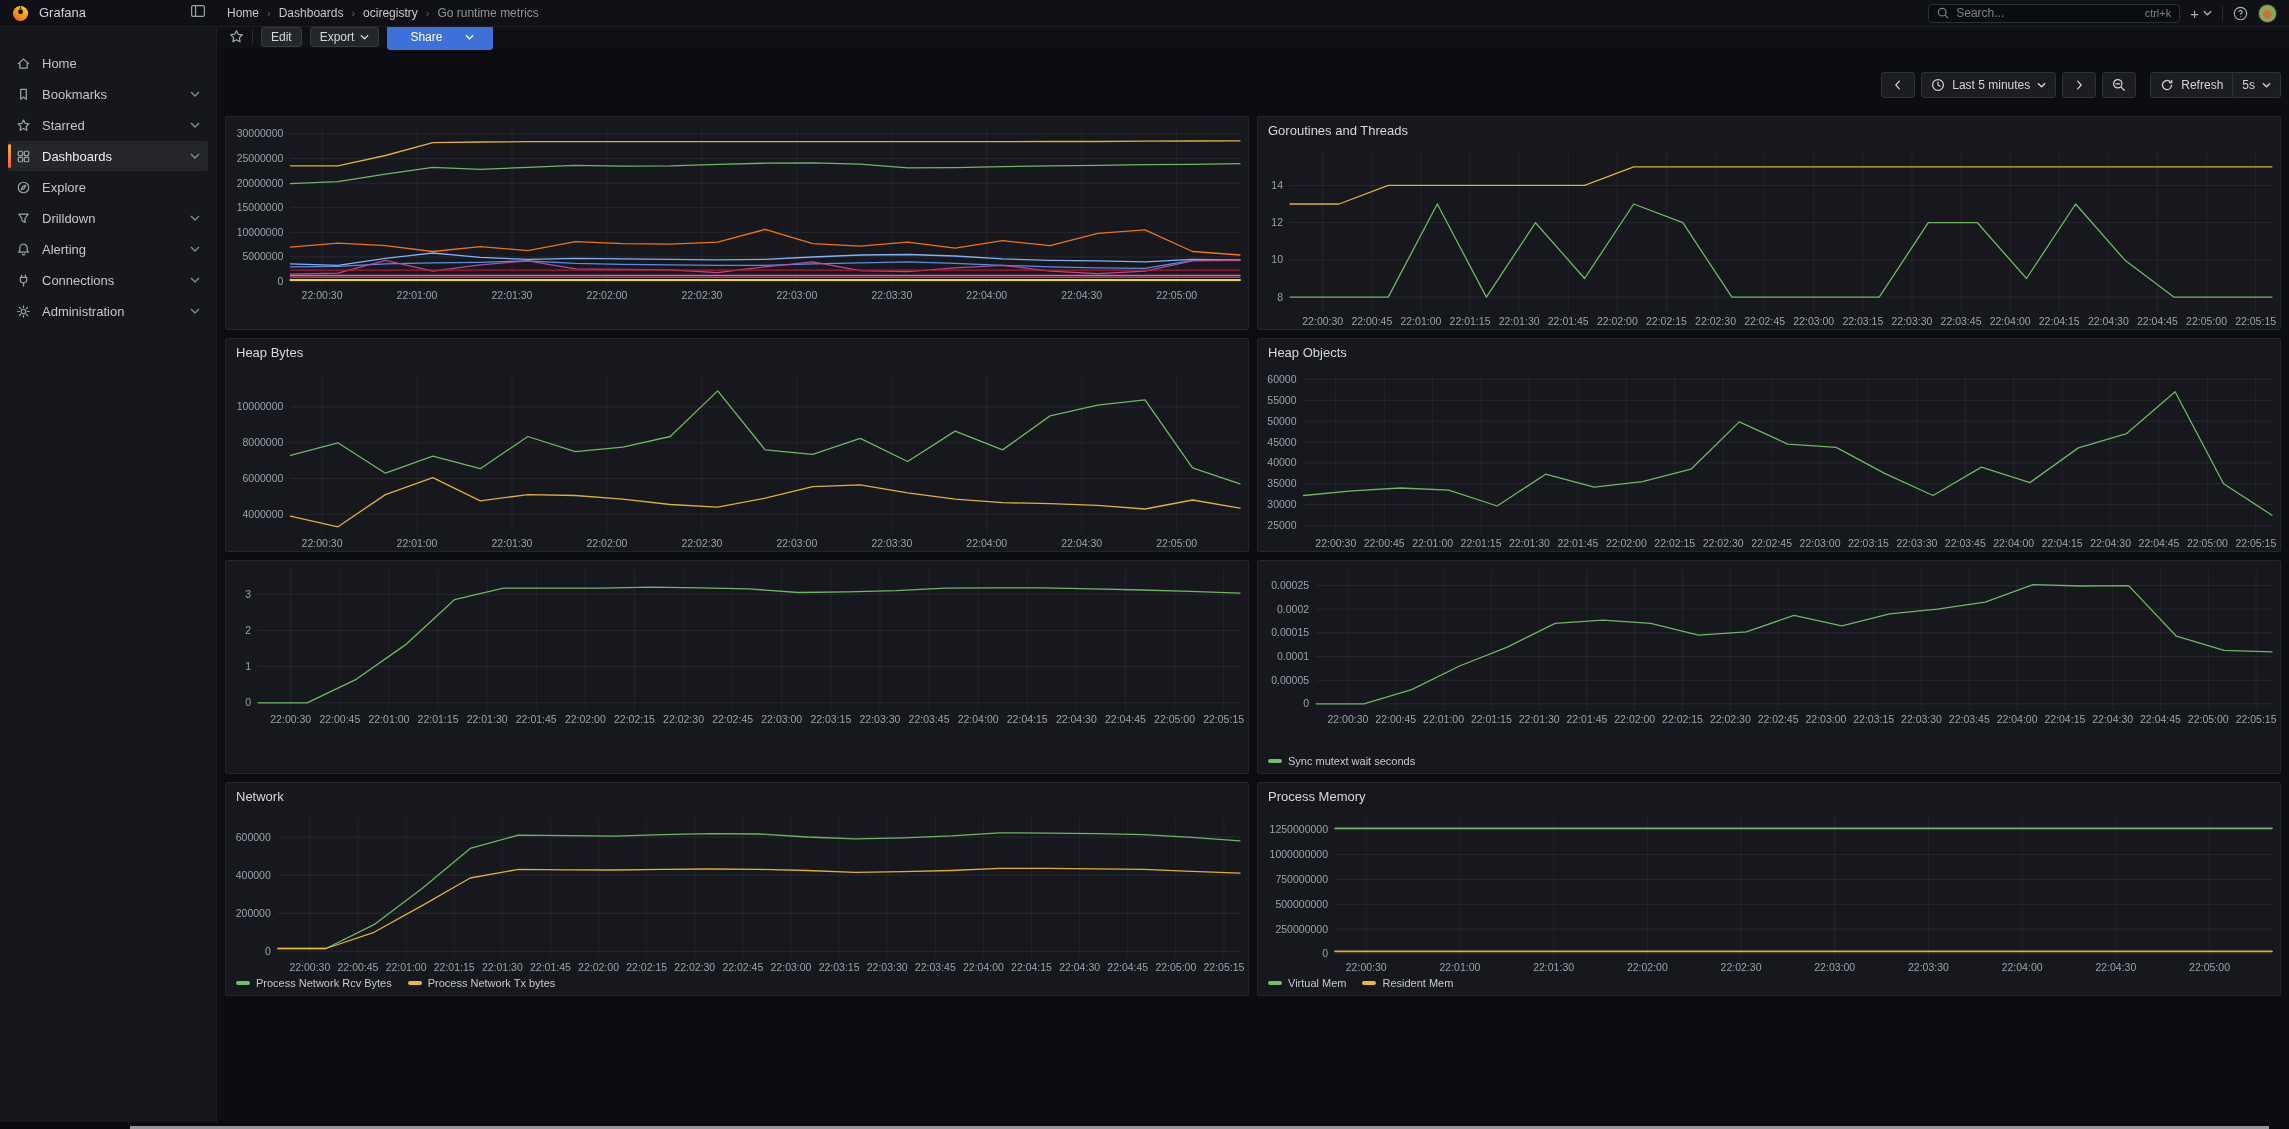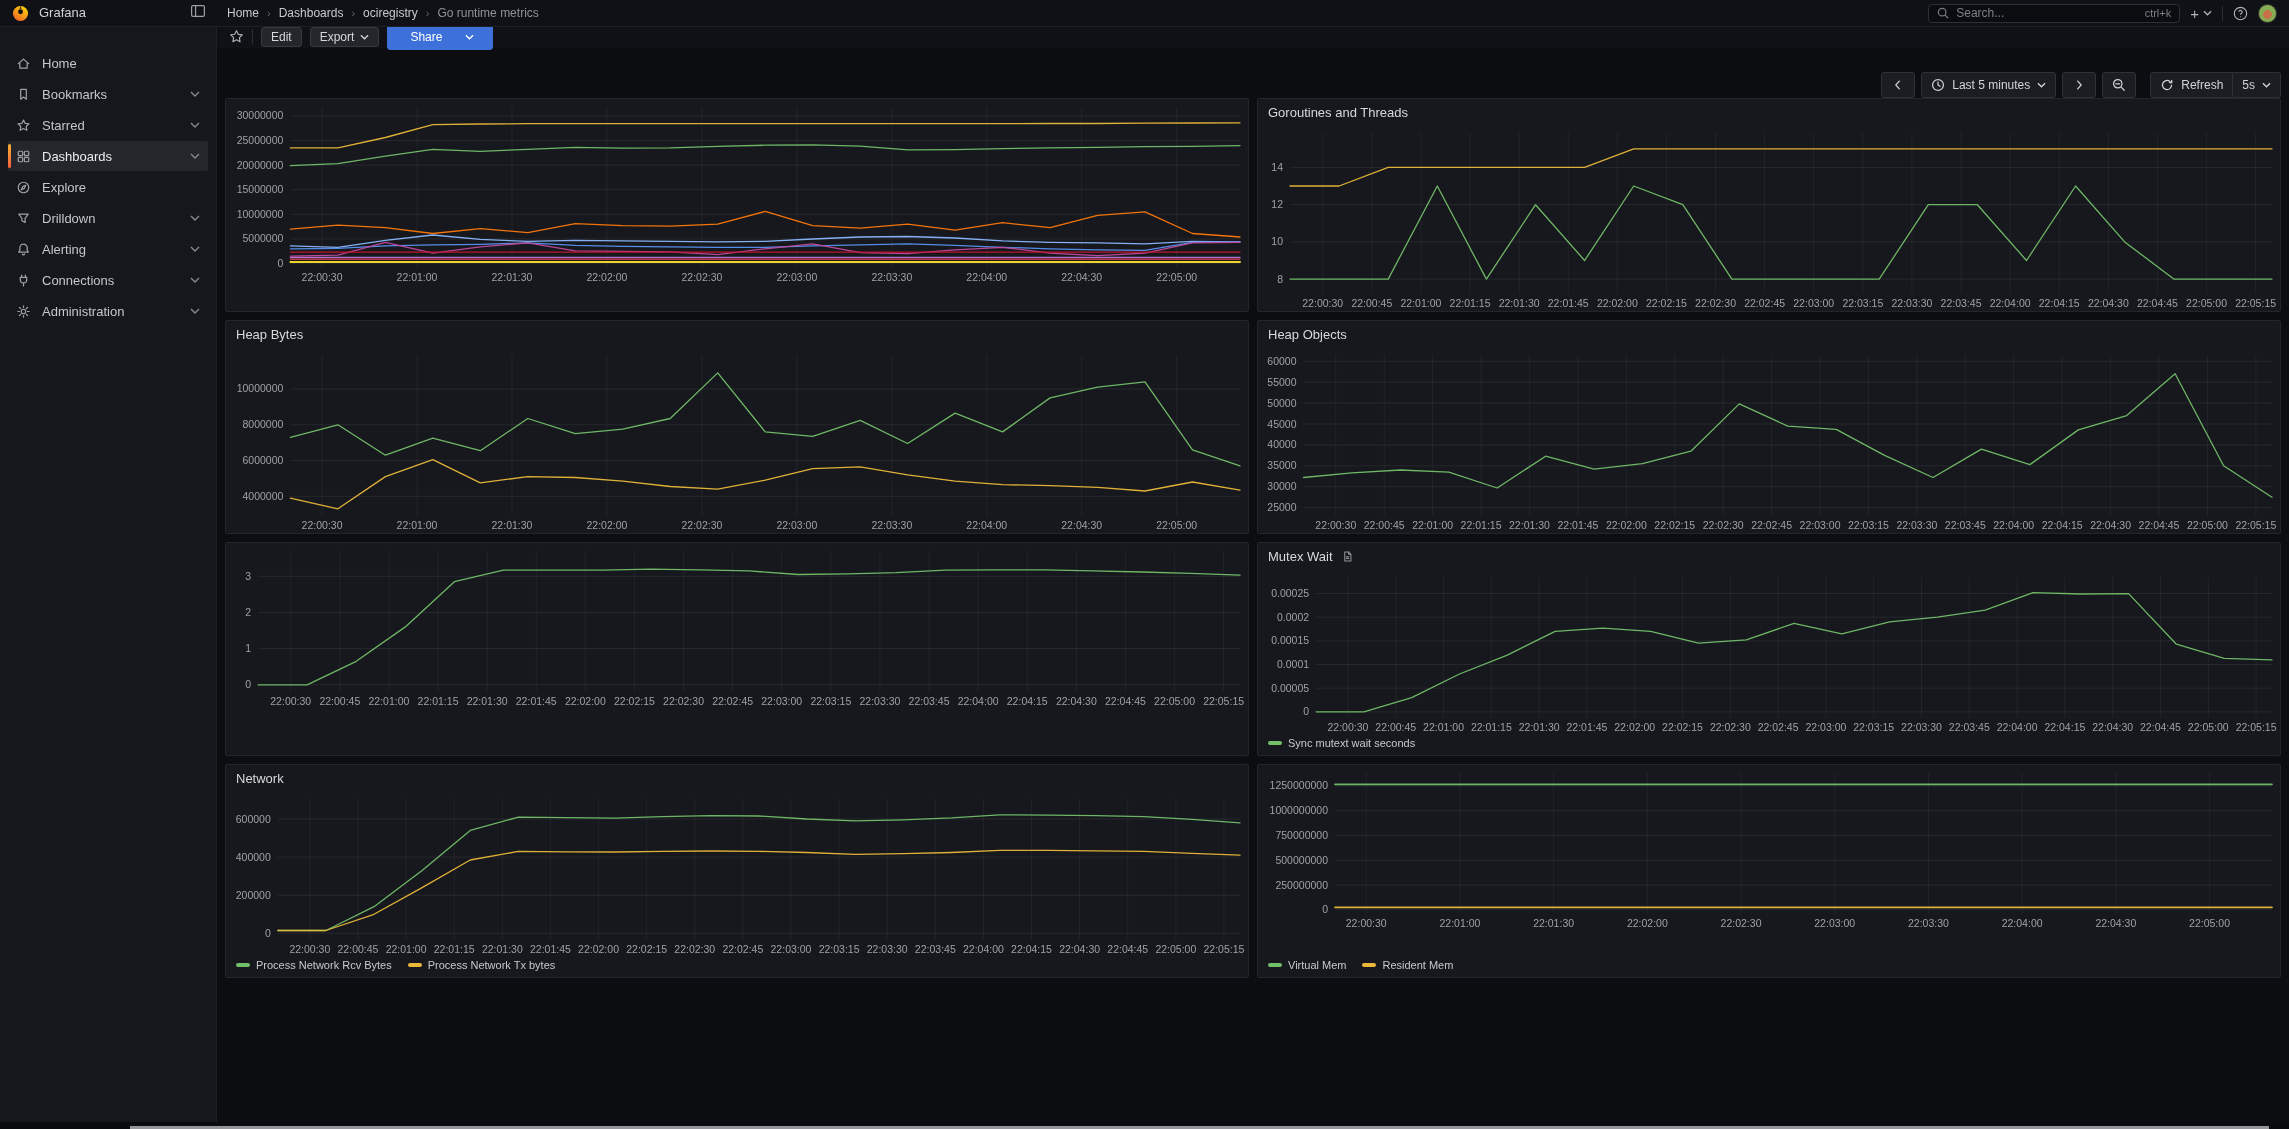--- a/index.html
+++ b/index.html
@@ -77,21 +77,21 @@
     height: 20px; display: flex; align-items: center; gap: 6px;
     background: #24262c; border: 1px solid #36393f; border-radius: 3px;
     color: #d6d7da; font-size: 12px; padding: 0 9px; cursor: pointer;
     font-family: inherit;
   }
   .btn-primary { background: #3d71d9; border-color: #3d71d9; color: #fff; padding: 12px; overflow: hidden; }
   .btn-primary .seg { padding: 0 10px; display: flex; align-items: center; height: 100%; }
   .btn-primary .seg.chev { border-left: 1px solid rgba(255,255,255,.3); padding: 0 6px; }
   .chev-svg { width: 9px; height: 6px; fill: none; stroke: currentColor; stroke-width: 1.4; }
   
-  .timebar { display: flex; justify-content: flex-end; align-items: center; margin: 24px 8px 0; }
+  .timebar { display: flex; justify-content: flex-end; align-items: center; margin: 24px 8px 18px; }
   .tbtn {
     height: 26px; display: flex; align-items: center; gap: 7px;
     background: #1b1d23; border: 1px solid #2e3138; border-radius: 3px;
     color: #d3d4d8; font-size: 12px; padding: 0 9px; cursor: pointer;
     font-family: inherit;
   }
   .tb-ic { width: 14px; height: 14px; fill: none; stroke: currentColor; stroke-width: 1.4; stroke-linecap: round; }
   .tgroup { display: flex; }
   .tgroup .tbtn { border-radius: 0; border-left-width: 0; }
   .tgroup .tbtn:first-child { border-radius: 3px 0 0 3px; border-left-width: 1px; }
@@ -640,29 +640,20 @@
               <text x="25" y="109.11538461538461" text-anchor="end" fill="#9da1a8" font-size="10.5" font-family="&quot;Liberation Sans&quot;, sans-serif">1</text>
               <line x1="32" y1="69.46153846153847" x2="1014" y2="69.46153846153847" stroke="rgba(255,255,255,0.07)" stroke-width="1"></line>
               <text x="25" y="72.96153846153847" text-anchor="end" fill="#9da1a8" font-size="10.5" font-family="&quot;Liberation Sans&quot;, sans-serif">2</text>
               <line x1="32" y1="33.30769230769231" x2="1014" y2="33.30769230769231" stroke="rgba(255,255,255,0.07)" stroke-width="1"></line>
               <text x="25" y="36.80769230769231" text-anchor="end" fill="#9da1a8" font-size="10.5" font-family="&quot;Liberation Sans&quot;, sans-serif">3</text>
               <polyline points="32.0,141.8 81.1,141.8 130.2,118.3 179.3,83.9 228.4,38.7 277.5,27.2 326.6,27.2 375.7,27.2 424.8,26.1 473.9,26.8 523.0,27.9 572.1,31.5 621.2,30.8 670.3,29.7 719.4,27.2 768.5,26.8 817.6,26.8 866.7,27.9 915.8,29.0 964.9,30.4 1014.0,32.2" fill="none" stroke="#73BF69" stroke-width="1.3" stroke-linejoin="round" stroke-linecap="round" opacity="0.95"></polyline>
             </svg>
           </div>
         </section>
         <section class="panel">
-          <header class="panel-header">
-            <span class="panel-title">Mutex Wait</span>
-            <span class="ph-icon">
-              <svg viewBox="0 0 16 16">
-                <path d="M4.6 2.4h4.7l2.9 2.9v8.3H4.6z"></path>
-                <path d="M9.3 2.4v2.9h2.9M6.4 8.2h3.2M6.4 10.3h3.2"></path>
-              </svg>
-            </span>
-          </header>
           <div class="panel-body">
             <svg width="1022" height="166" viewBox="0 0 1022 166">
               <line x1="89.96333333333334" y1="8" x2="89.96333333333334" y2="149" stroke="rgba(255,255,255,0.05)" stroke-width="1"></line>
               <text x="89.96333333333334" y="162" text-anchor="middle" fill="#9da1a8" font-size="10.5" font-family="&quot;Liberation Sans&quot;, sans-serif">22:00:30</text>
               <line x1="137.75833333333333" y1="8" x2="137.75833333333333" y2="149" stroke="rgba(255,255,255,0.05)" stroke-width="1"></line>
               <text x="137.75833333333333" y="162" text-anchor="middle" fill="#9da1a8" font-size="10.5" font-family="&quot;Liberation Sans&quot;, sans-serif">22:00:45</text>
               <line x1="185.55333333333334" y1="8" x2="185.55333333333334" y2="149" stroke="rgba(255,255,255,0.05)" stroke-width="1"></line>
               <text x="185.55333333333334" y="162" text-anchor="middle" fill="#9da1a8" font-size="10.5" font-family="&quot;Liberation Sans&quot;, sans-serif">22:01:00</text>
               <line x1="233.3483333333333" y1="8" x2="233.3483333333333" y2="149" stroke="rgba(255,255,255,0.05)" stroke-width="1"></line>
               <text x="233.3483333333333" y="162" text-anchor="middle" fill="#9da1a8" font-size="10.5" font-family="&quot;Liberation Sans&quot;, sans-serif">22:01:15</text>
@@ -783,20 +774,23 @@
               <span class="legend-swatch" style="background:#73BF69"></span>
               <span>Process Network Rcv Bytes</span>
             </span>
             <span class="legend-item">
               <span class="legend-swatch" style="background:#EAB839"></span>
               <span>Process Network Tx bytes</span>
             </span>
           </div>
         </section>
         <section class="panel">
+          <header class="panel-header">
+            <span class="panel-title">Process Memory</span>
+          </header>
           <div class="panel-body">
             <svg width="1022" height="166" viewBox="0 0 1022 166">
               <line x1="108.23333333333333" y1="8" x2="108.23333333333333" y2="149" stroke="rgba(255,255,255,0.05)" stroke-width="1"></line>
               <text x="108.23333333333333" y="162" text-anchor="middle" fill="#9da1a8" font-size="10.5" font-family="&quot;Liberation Sans&quot;, sans-serif">22:00:30</text>
               <line x1="201.93333333333334" y1="8" x2="201.93333333333334" y2="149" stroke="rgba(255,255,255,0.05)" stroke-width="1"></line>
               <text x="201.93333333333334" y="162" text-anchor="middle" fill="#9da1a8" font-size="10.5" font-family="&quot;Liberation Sans&quot;, sans-serif">22:01:00</text>
               <line x1="295.6333333333333" y1="8" x2="295.6333333333333" y2="149" stroke="rgba(255,255,255,0.05)" stroke-width="1"></line>
               <text x="295.6333333333333" y="162" text-anchor="middle" fill="#9da1a8" font-size="10.5" font-family="&quot;Liberation Sans&quot;, sans-serif">22:01:30</text>
               <line x1="389.3333333333333" y1="8" x2="389.3333333333333" y2="149" stroke="rgba(255,255,255,0.05)" stroke-width="1"></line>
               <text x="389.3333333333333" y="162" text-anchor="middle" fill="#9da1a8" font-size="10.5" font-family="&quot;Liberation Sans&quot;, sans-serif">22:02:00</text>

